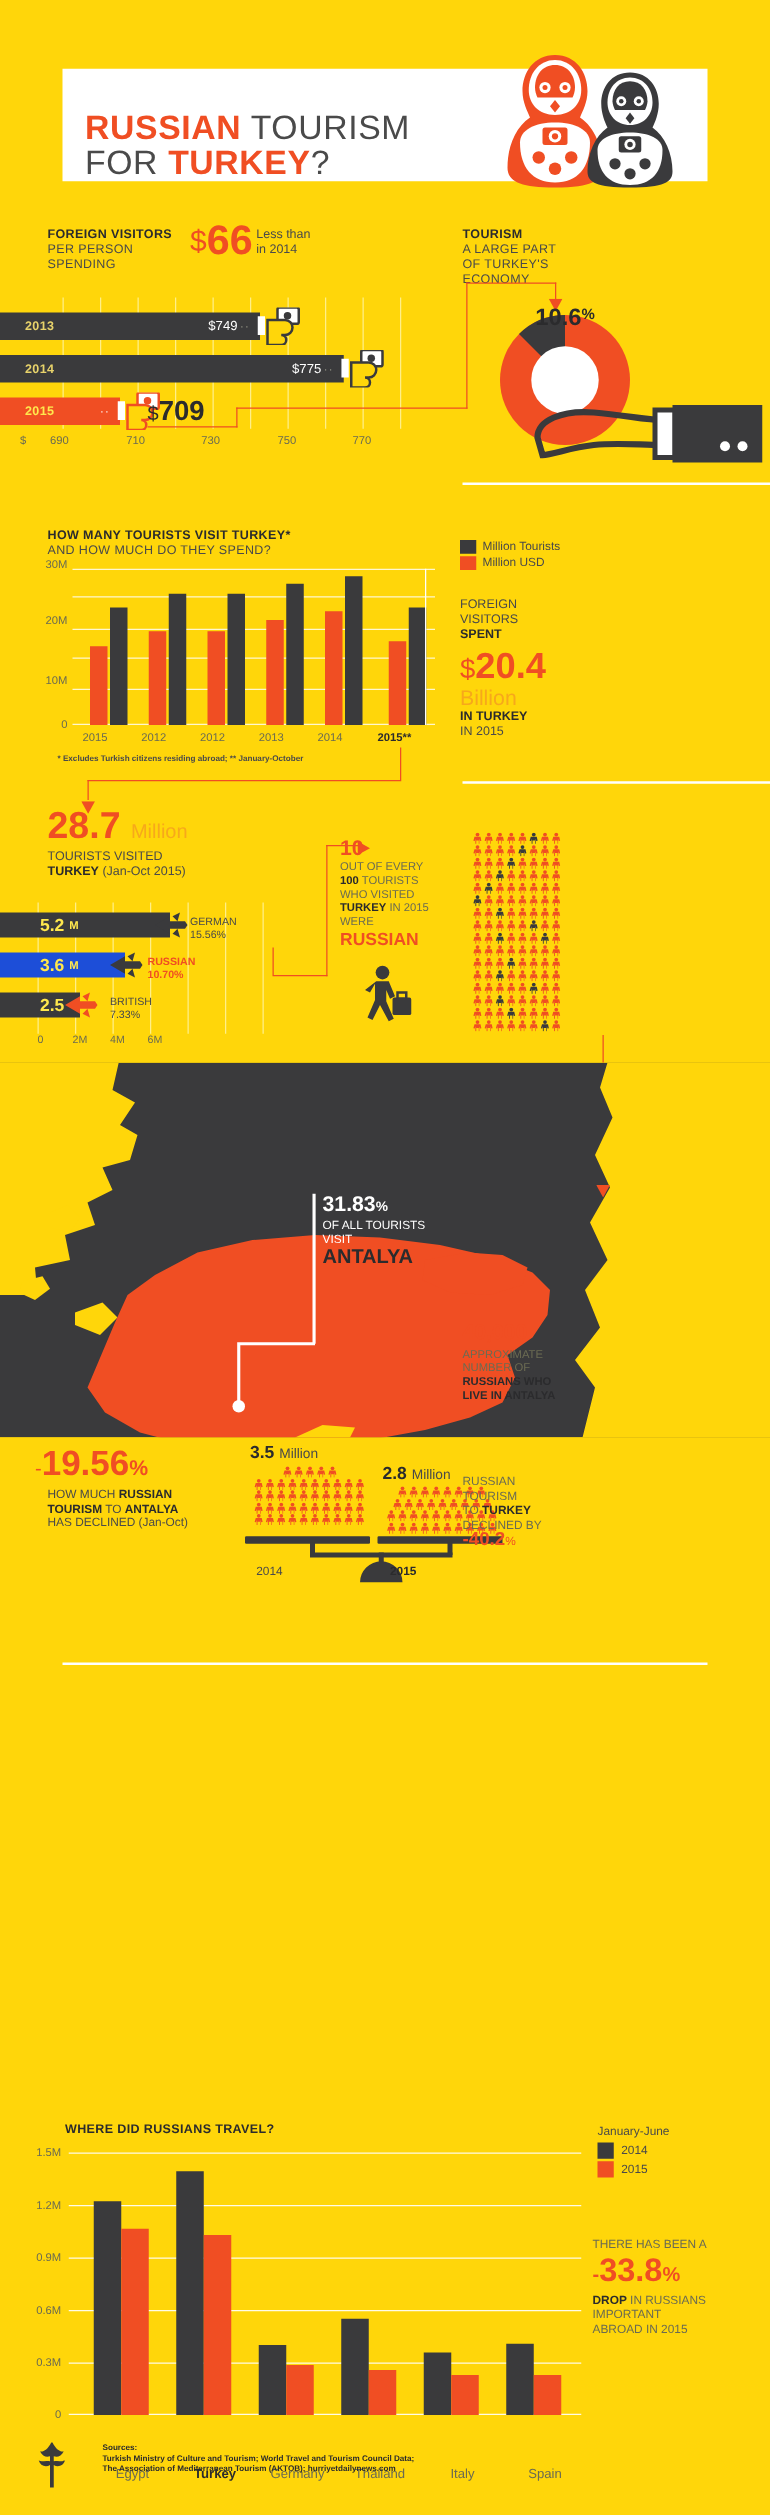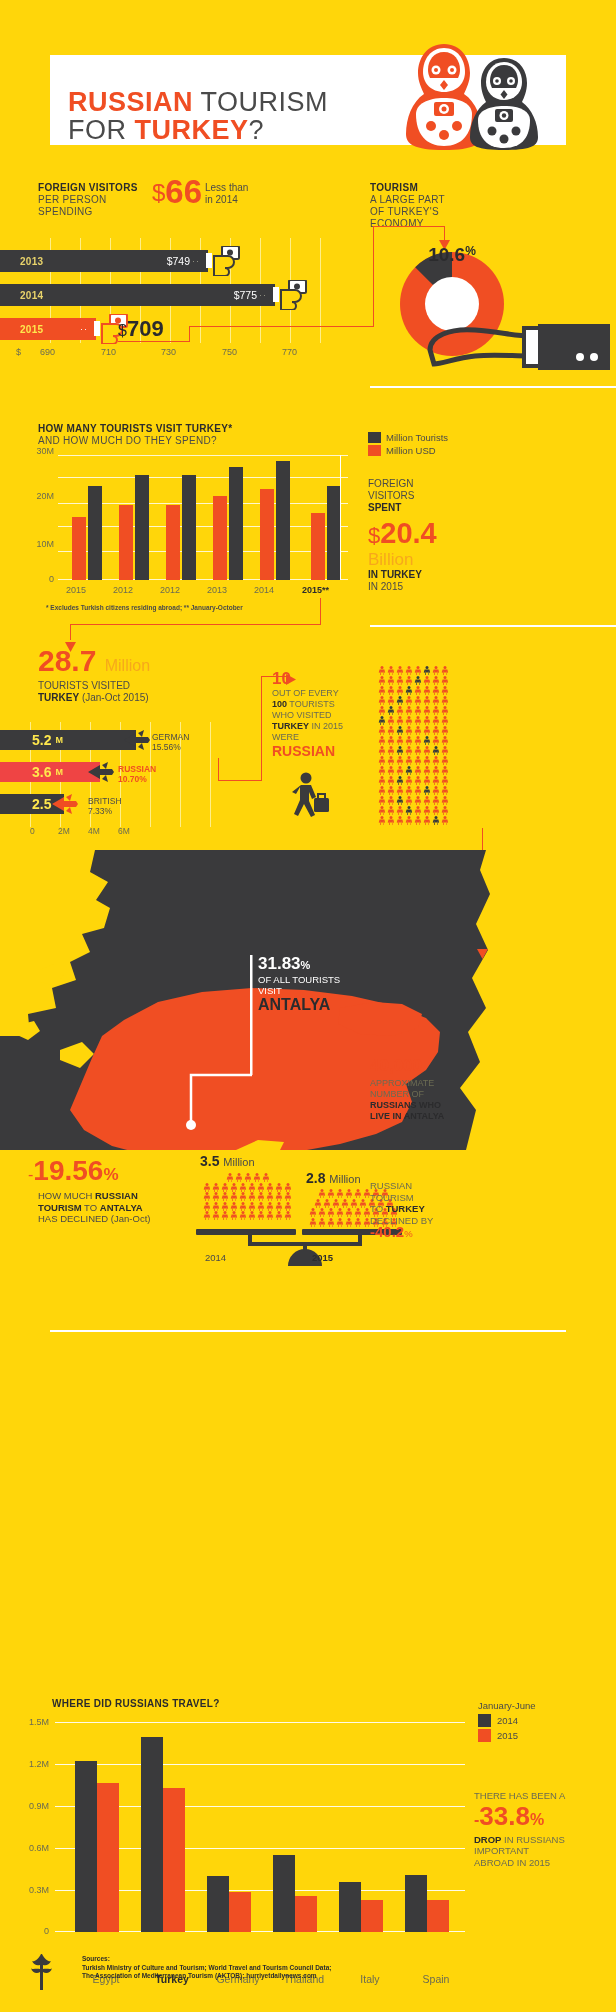--- a/index.html
+++ b/index.html
@@ -436,21 +436,21 @@
       <svg width="30" height="22" viewBox="0 0 30 22">
           <path d="M2 11 L14 4 L14 8 L26 8 L28 11 L26 14 L14 14 L14 18 Z M16 4 L22 1 L20 8 Z M16 18 L22 21 L20 14 Z" fill="#3a3a3c"></path>
         </svg>
     </span>
   </div>
   <div class="nlabel" style="left:152px;top:10px;">
     <span>GERMAN</span><br>
     <span>15.56%</span>
   </div>
 
-  <div class="nbar" style="left:0;top:40px;width:100px;background:#ef4444;">
+  <div class="nbar" style="left:0;top:40px;width:100px;background:#1d4ed8;">
     <span class="val">3.6</span>
     <span class="unit">M</span>
     <span class="plane">
       <svg width="30" height="22" viewBox="0 0 30 22">
           <path d="M2 11 L14 4 L14 8 L26 8 L28 11 L26 14 L14 14 L14 18 Z M16 4 L22 1 L20 8 Z M16 18 L22 21 L20 14 Z" fill="#3a3a3c"></path>
         </svg>
     </span>
   </div>
   <div class="nlabel ru" style="left:118px;top:42px;">
     <span>RUSSIAN</span><br>

